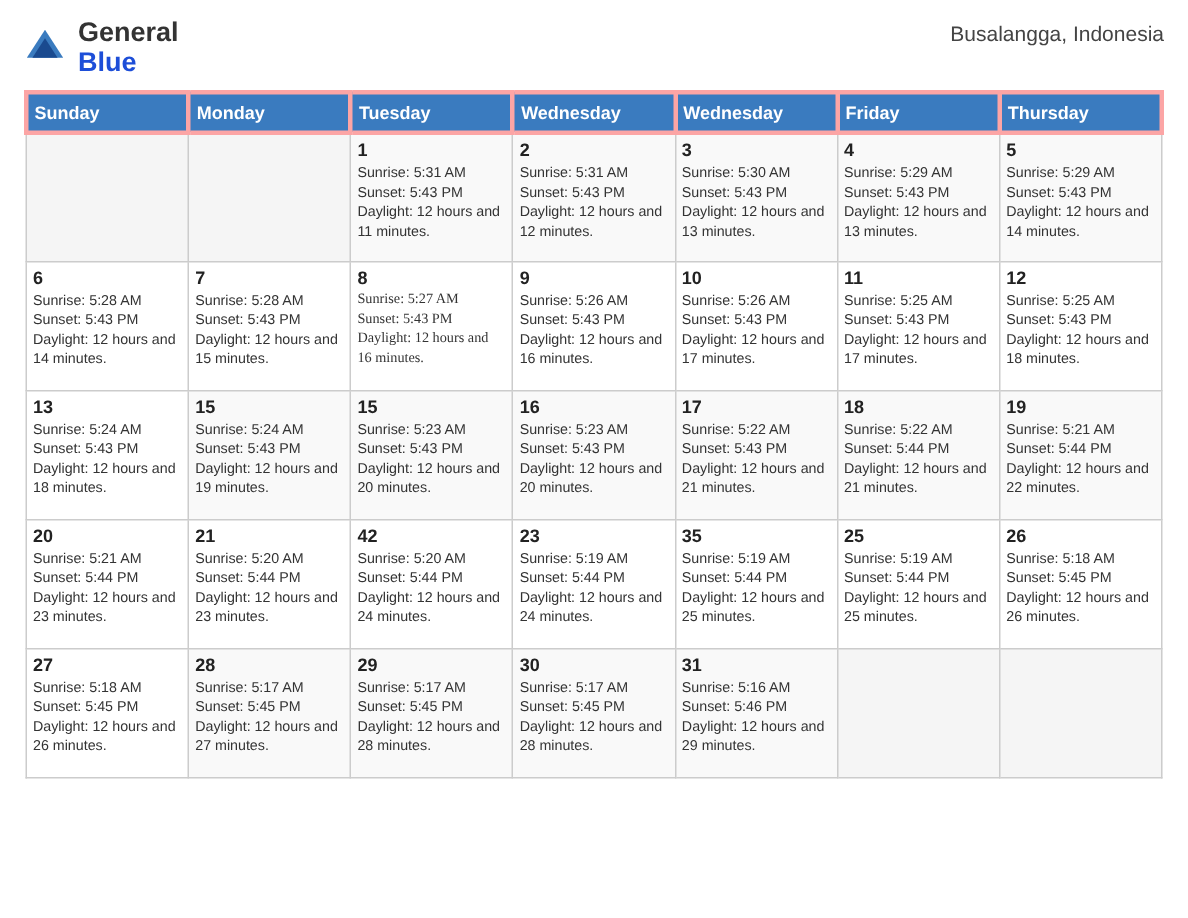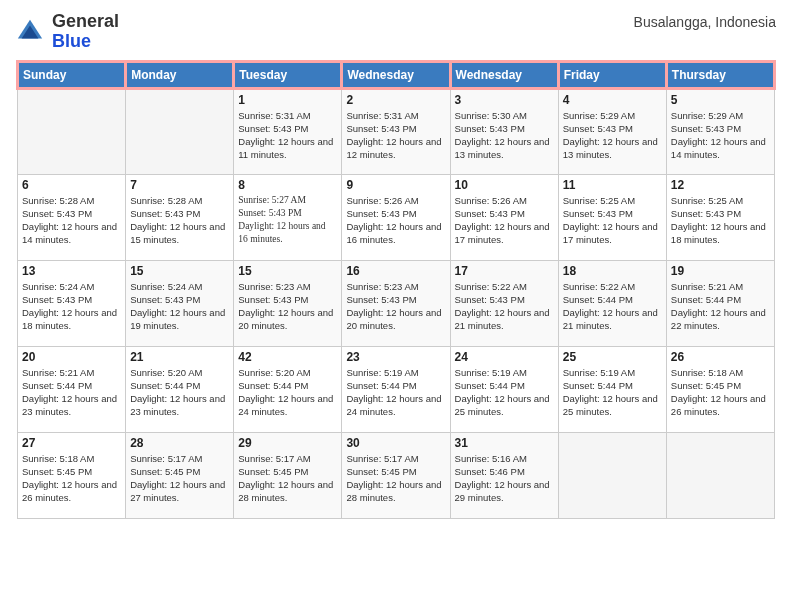--- a/index.html
+++ b/index.html
@@ -271,21 +271,21 @@
 Sunset: 5:44 PM
 Daylight: 12 hours and 24 minutes.</div>
           </td>
           <td>
             <span class="day-number">23</span>
             <div class="day-info" style="white-space: pre-line;">Sunrise: 5:19 AM
 Sunset: 5:44 PM
 Daylight: 12 hours and 24 minutes.</div>
           </td>
           <td>
-            <span class="day-number">24</span>
+            <span class="day-number">35</span>
             <div class="day-info" style="white-space: pre-line;">Sunrise: 5:19 AM
 Sunset: 5:44 PM
 Daylight: 12 hours and 25 minutes.</div>
           </td>
           <td>
             <span class="day-number">25</span>
             <div class="day-info" style="white-space: pre-line;">Sunrise: 5:19 AM
 Sunset: 5:44 PM
 Daylight: 12 hours and 25 minutes.</div>
           </td>

